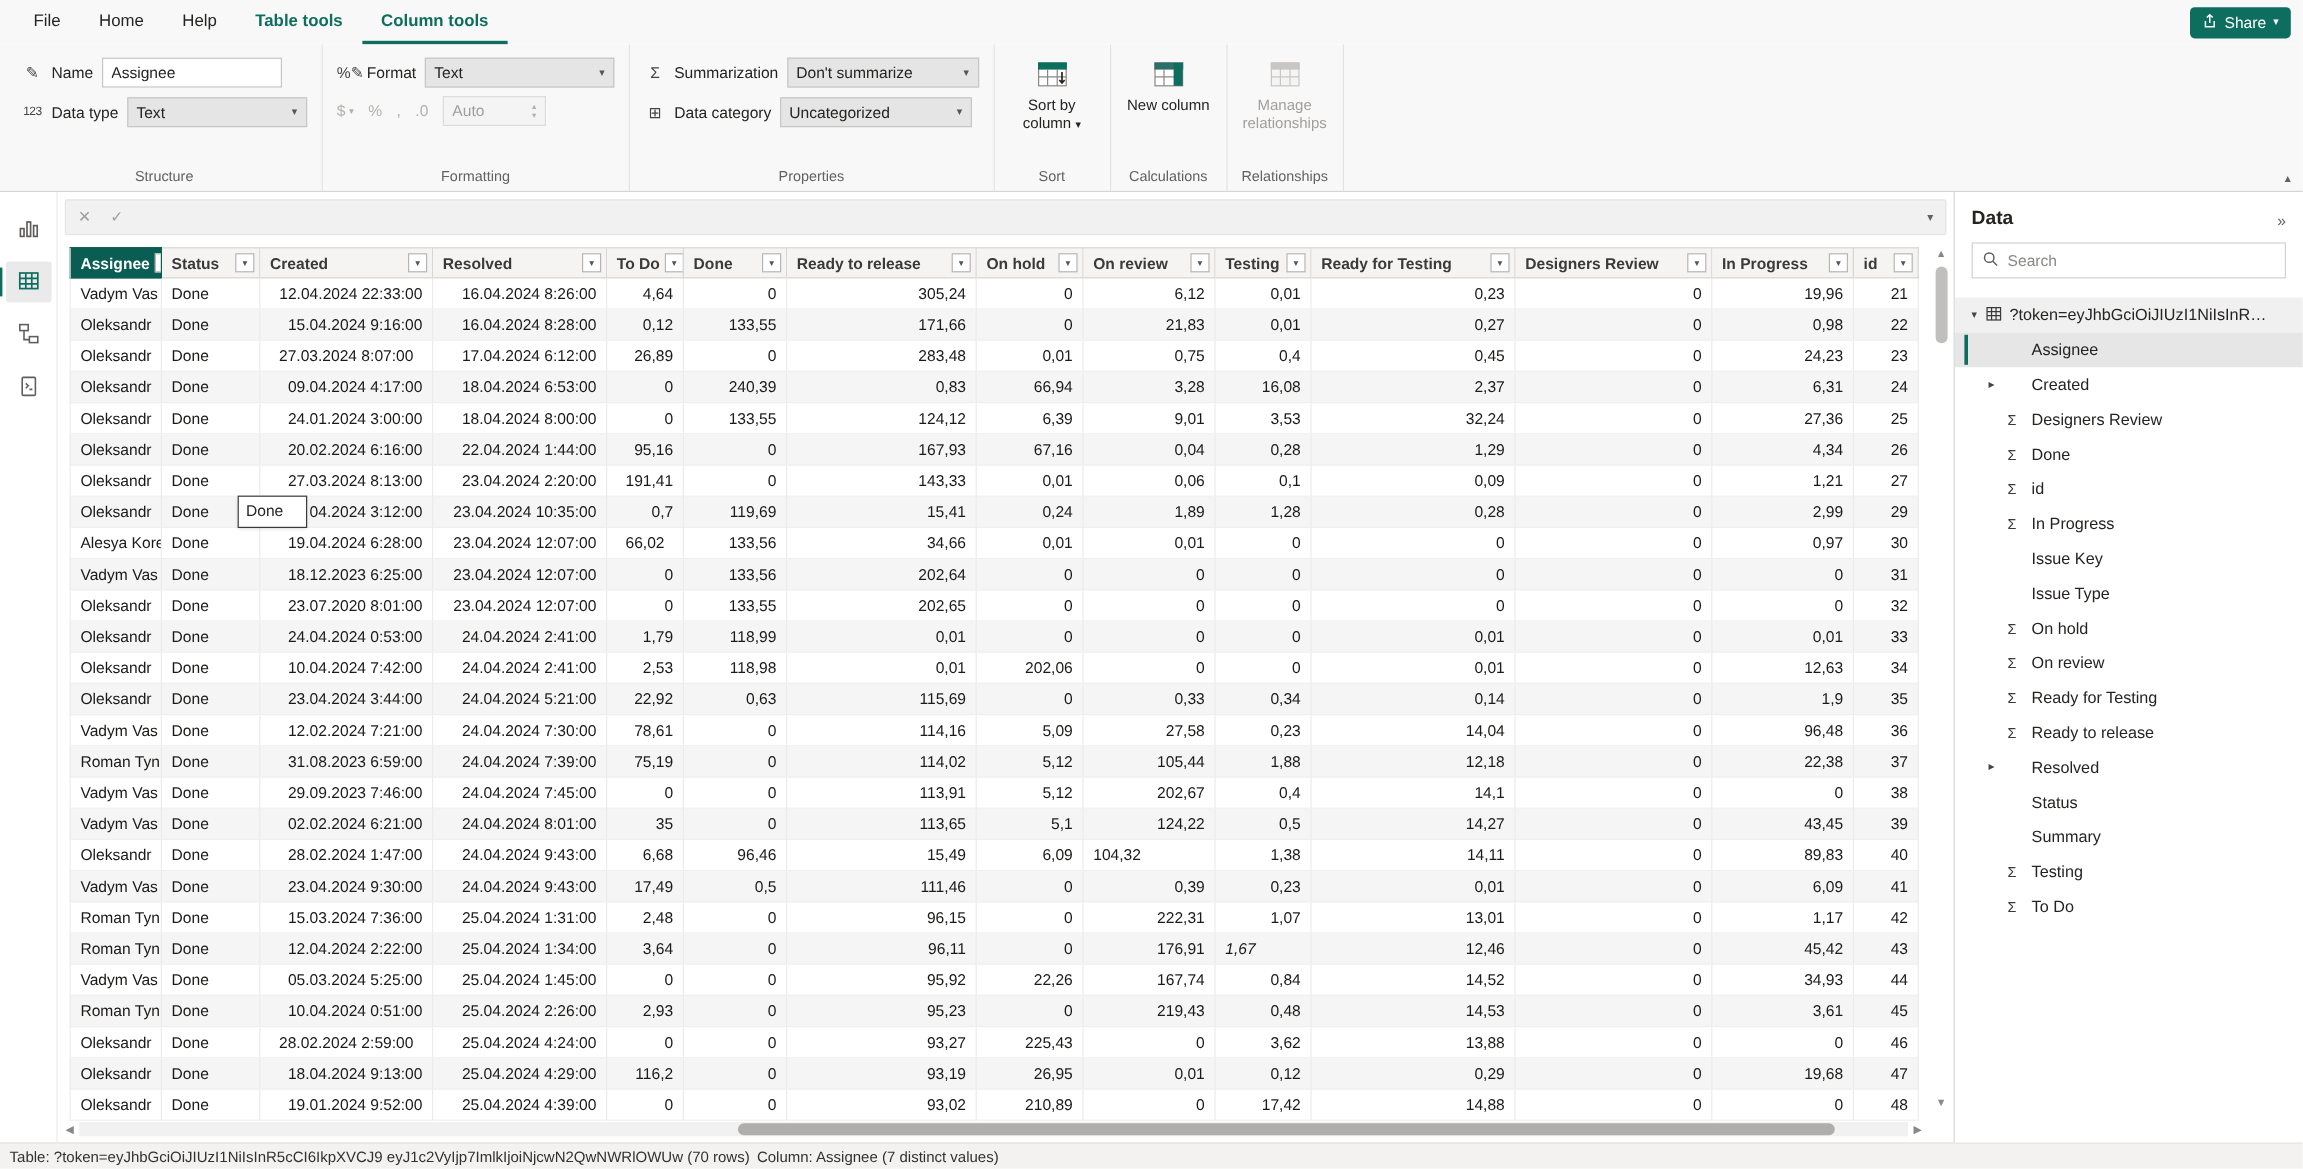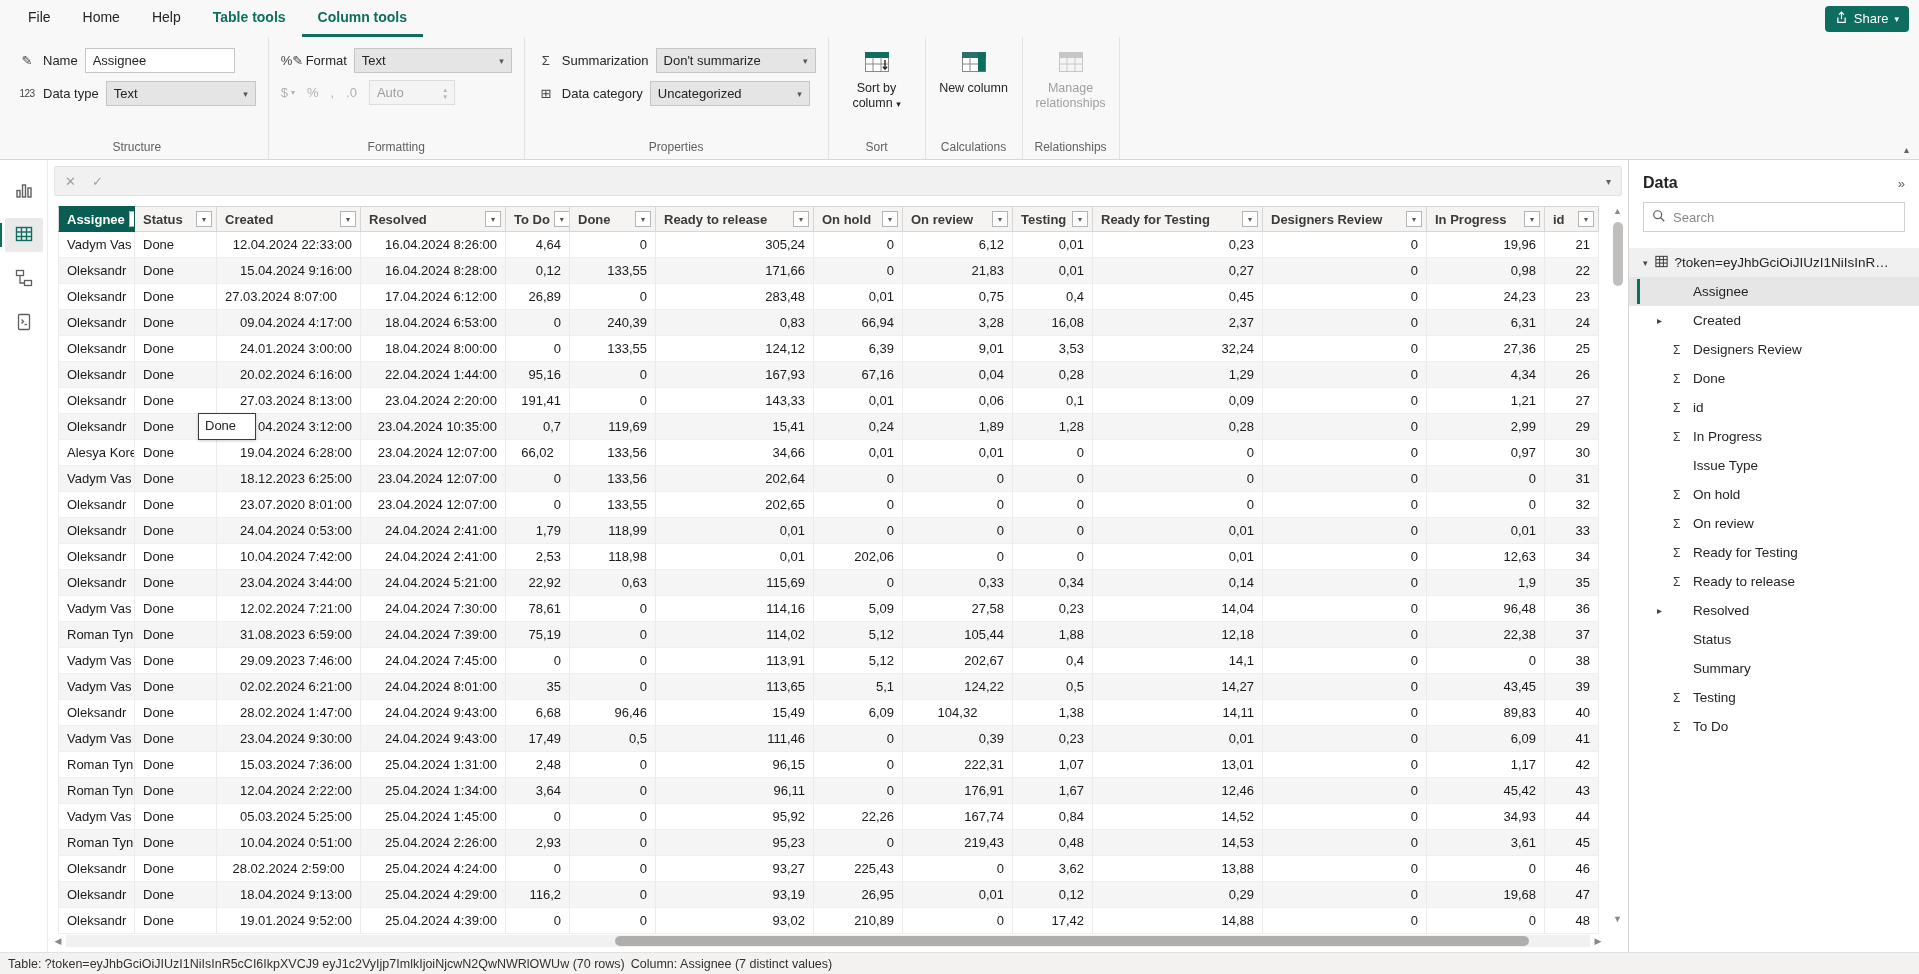--- a/index.html
+++ b/index.html
@@ -381,21 +381,21 @@
             <div class="cell" style="width: 110px; text-align: right;">21,83</div>
             <div class="cell" style="width: 80px; text-align: right;">0,01</div>
             <div class="cell" style="width: 170px; text-align: right;">0,27</div>
             <div class="cell" style="width: 164px; text-align: right;">0</div>
             <div class="cell" style="width: 118px; text-align: right;">0,98</div>
             <div class="cell" style="width: 54px; text-align: right;">22</div>
           </div>
           <div class="trow">
             <div class="cell" style="width: 77px; text-align: left;">Oleksandr</div>
             <div class="cell" style="width: 82px; text-align: left;">Done</div>
-            <div class="cell" style="width: 144px; text-align: left;">27.03.2024 8:07:00</div>
+            <div class="cell" style="width: 144px; text-align: center;">27.03.2024 8:07:00</div>
             <div class="cell" style="width: 145px; text-align: right;">17.04.2024 6:12:00</div>
             <div class="cell" style="width: 64px; text-align: right;">26,89</div>
             <div class="cell" style="width: 86px; text-align: right;">0</div>
             <div class="cell" style="width: 158px; text-align: right;">283,48</div>
             <div class="cell" style="width: 89px; text-align: right;">0,01</div>
             <div class="cell" style="width: 110px; text-align: right;">0,75</div>
             <div class="cell" style="width: 80px; text-align: right;">0,4</div>
             <div class="cell" style="width: 170px; text-align: right;">0,45</div>
             <div class="cell" style="width: 164px; text-align: right;">0</div>
             <div class="cell" style="width: 118px; text-align: right;">24,23</div>
@@ -643,21 +643,21 @@
           </div>
           <div class="trow">
             <div class="cell" style="width: 77px; text-align: left;">Oleksandr</div>
             <div class="cell" style="width: 82px; text-align: left;">Done</div>
             <div class="cell" style="width: 144px; text-align: right;">28.02.2024 1:47:00</div>
             <div class="cell" style="width: 145px; text-align: right;">24.04.2024 9:43:00</div>
             <div class="cell" style="width: 64px; text-align: right;">6,68</div>
             <div class="cell" style="width: 86px; text-align: right;">96,46</div>
             <div class="cell" style="width: 158px; text-align: right;">15,49</div>
             <div class="cell" style="width: 89px; text-align: right;">6,09</div>
-            <div class="cell" style="width: 110px; text-align: center;">104,32</div>
+            <div class="cell" style="width: 110px; text-align: left;">104,32</div>
             <div class="cell" style="width: 80px; text-align: right;">1,38</div>
             <div class="cell" style="width: 170px; text-align: right;">14,11</div>
             <div class="cell" style="width: 164px; text-align: right;">0</div>
             <div class="cell" style="width: 118px; text-align: right;">89,83</div>
             <div class="cell" style="width: 54px; text-align: right;">40</div>
           </div>
           <div class="trow">
             <div class="cell" style="width: 77px; text-align: left;">Vadym Vas</div>
             <div class="cell" style="width: 82px; text-align: left;">Done</div>
             <div class="cell" style="width: 144px; text-align: right;">23.04.2024 9:30:00</div>
@@ -692,21 +692,21 @@
           <div class="trow">
             <div class="cell" style="width: 77px; text-align: left;">Roman Tyn</div>
             <div class="cell" style="width: 82px; text-align: left;">Done</div>
             <div class="cell" style="width: 144px; text-align: right;">12.04.2024 2:22:00</div>
             <div class="cell" style="width: 145px; text-align: right;">25.04.2024 1:34:00</div>
             <div class="cell" style="width: 64px; text-align: right;">3,64</div>
             <div class="cell" style="width: 86px; text-align: right;">0</div>
             <div class="cell" style="width: 158px; text-align: right;">96,11</div>
             <div class="cell" style="width: 89px; text-align: right;">0</div>
             <div class="cell" style="width: 110px; text-align: right;">176,91</div>
-            <div class="cell" style="width: 80px; text-align: right;">1,67</div>
+            <div class="cell" style="width: 80px; text-align: left; font-style: italic;">1,67</div>
             <div class="cell" style="width: 170px; text-align: right;">12,46</div>
             <div class="cell" style="width: 164px; text-align: right;">0</div>
             <div class="cell" style="width: 118px; text-align: right;">45,42</div>
             <div class="cell" style="width: 54px; text-align: right;">43</div>
           </div>
           <div class="trow">
             <div class="cell" style="width: 77px; text-align: left;">Vadym Vas</div>
             <div class="cell" style="width: 82px; text-align: left;">Done</div>
             <div class="cell" style="width: 144px; text-align: right;">05.03.2024 5:25:00</div>
             <div class="cell" style="width: 145px; text-align: right;">25.04.2024 1:45:00</div>
@@ -860,20 +860,25 @@
           <span class="flb">id</span>
         </div>
         <div class="frow">
           <span class="fch"></span>
           <span class="fic">Σ</span>
           <span class="flb">In Progress</span>
         </div>
         <div class="frow">
           <span class="fch"></span>
           <span class="fic"></span>
+          <span class="flb">Issue Key</span>
+        </div>
+        <div class="frow">
+          <span class="fch"></span>
+          <span class="fic"></span>
           <span class="flb">Issue Type</span>
         </div>
         <div class="frow">
           <span class="fch"></span>
           <span class="fic">Σ</span>
           <span class="flb">On hold</span>
         </div>
         <div class="frow">
           <span class="fch"></span>
           <span class="fic">Σ</span>

